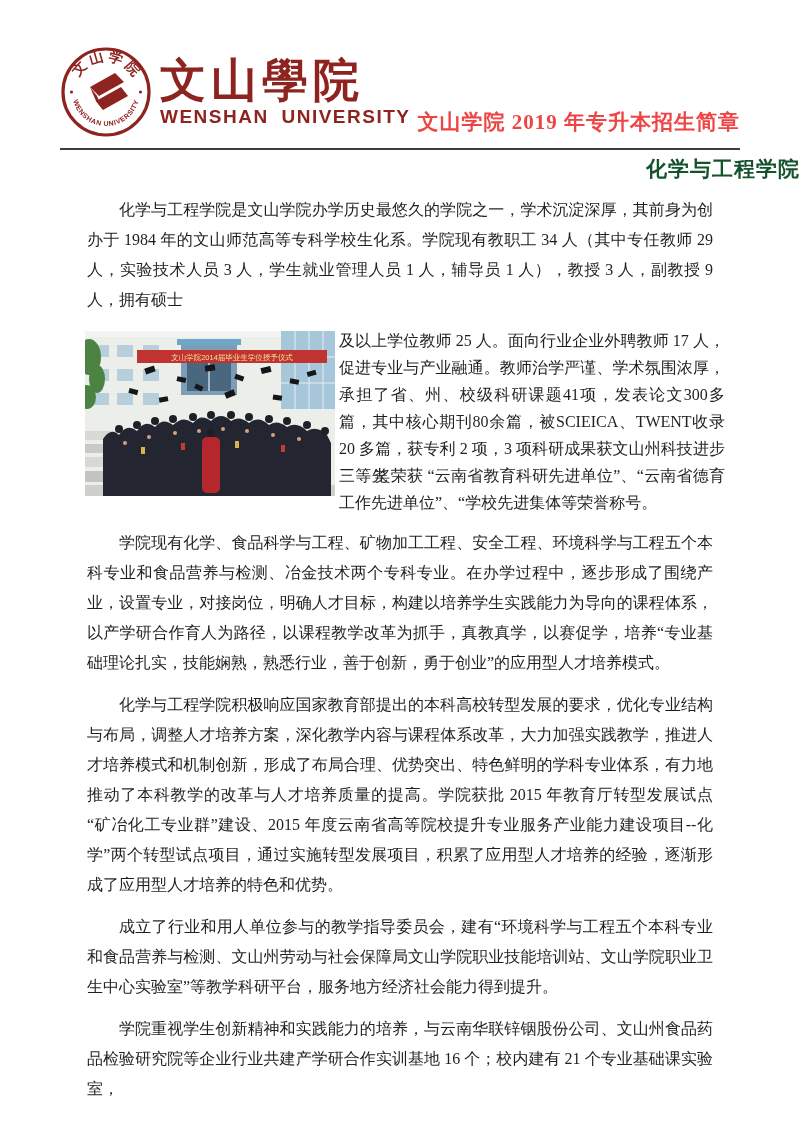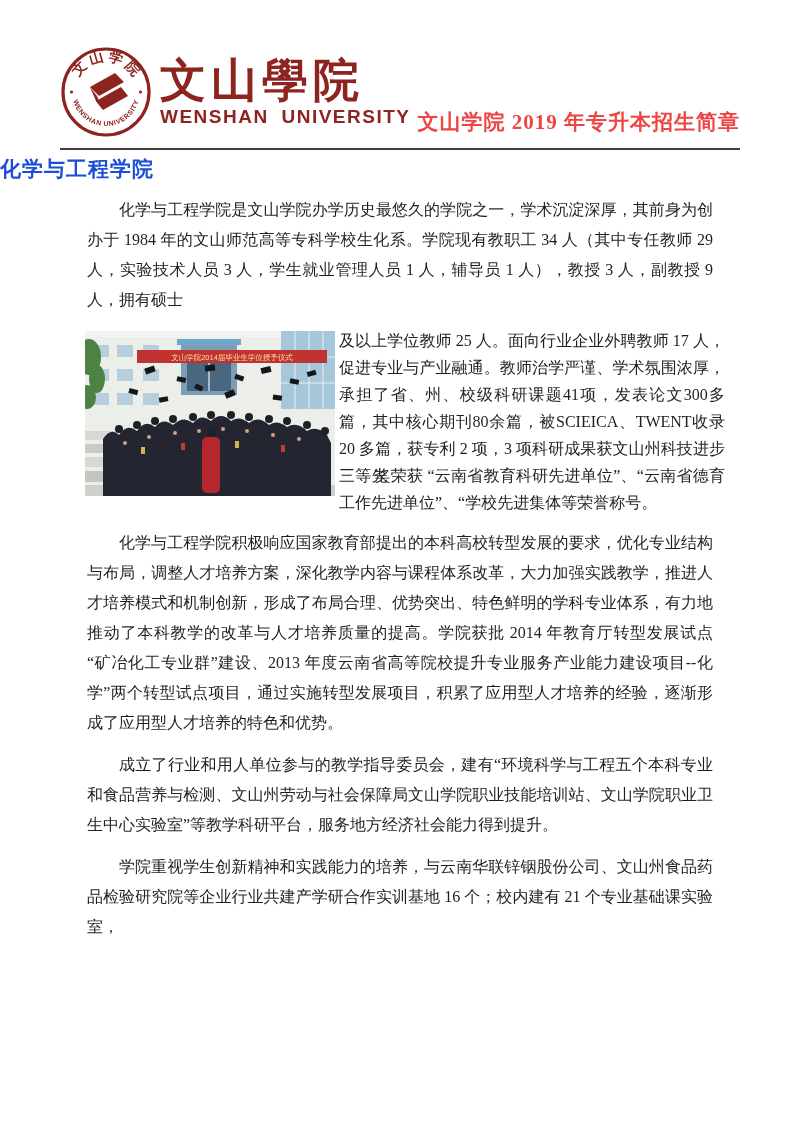--- a/index.html
+++ b/index.html
@@ -10,21 +10,21 @@
   .header{display:flex;justify-content:space-between;align-items:flex-end;padding:0 60px 0 60px;height:94px;}
   .logo-group{display:flex;align-items:center;gap:8px;}
   .seal{width:92px;height:92px;flex:0 0 auto;}
   .names{display:flex;flex-direction:column;}
   .cn-name{font-size:46px;line-height:50px;font-weight:bold;color:#8e2420;letter-spacing:5px;font-family:"Liberation Serif",serif;}
   .en-name{font-size:19px;line-height:22px;font-weight:bold;color:#8e2420;letter-spacing:1.5px;word-spacing:6px;font-family:"Liberation Sans",sans-serif;}
   .banner-title{font-size:21px;font-weight:bold;color:#ef4444;padding-bottom:2px;white-space:nowrap;letter-spacing:1px;}
 
   
   .rule{border:none;border-top:2px solid #3d3d3d;margin:10px 60px 0 60px;}
-  .doc-title{font-size:21px;font-weight:bold;text-align:left;margin:5px 0 4px 0;color:#1d4ed8;letter-spacing:1px;}
+  .doc-title{font-size:21px;font-weight:bold;text-align:right;margin:5px 0 4px 0;color:#14532d;letter-spacing:1px;}
 
   
   .content{margin:0 75px;width:650px;}
   .content p{margin:12px;font-size:16px;line-height:30px;text-align:justify;text-indent:2em;}
   .p1-rest{font-size:16px;line-height:27px;text-align:justify;}
   .photo-float{float:left;width:246px;height:165px;margin:4px 8px 20px 10px;}
   .photo-float svg{display:block;width:250px;height:165px;}
   .ov-b{margin-left:-0.82em;}
   .after-float{clear:both;}
 </style>
@@ -171,22 +171,23 @@
 
           <g>
             <circle cx="126" cy="102" r="4" fill="#1d2026"></circle>
             <rect x="117" y="106" width="18" height="56" rx="5" fill="#b5272c"></rect>
           </g>
         </svg>
       </span>
       <span>及以上学位教师 25 人。面向行业企业外聘教师 17 人，促进专业与产业融通。教师治学严谨、学术氛围浓厚，承担了省、州、校级科研课题41项，发表论文300多篇，其中核心期刊80余篇，被SCIEICA、TWENT收录 20 多篇，获专利 2 项，3 项科研成果获文山州科技进步三等</span><span class="ov-a">先</span><span class="ov-b">奖</span><span>荣获 “云南省教育科研先进单位”、“云南省德育工作先进单位”、“学校先进集体等荣誉称号。</span>
     </div>
 
+    <p class="after-float">学院现有化学、食品科学与工程、矿物加工工程、安全工程、环境科学与工程五个本科专业和食品营养与检测、冶金技术两个专科专业。在办学过程中，逐步形成了围绕产业，设置专业，对接岗位，明确人才目标，构建以培养学生实践能力为导向的课程体系，以产学研合作育人为路径，以课程教学改革为抓手，真教真学，以赛促学，培养“专业基础理论扎实，技能娴熟，熟悉行业，善于创新，勇于创业”的应用型人才培养模式。</p>
 
-    <p>化学与工程学院积极响应国家教育部提出的本科高校转型发展的要求，优化专业结构与布局，调整人才培养方案，深化教学内容与课程体系改革，大力加强实践教学，推进人才培养模式和机制创新，形成了布局合理、优势突出、特色鲜明的学科专业体系，有力地推动了本科教学的改革与人才培养质量的提高。学院获批 2014 年教育厅转型发展试点 “矿冶化工专业群”建设、2013 年度云南省高等院校提升专业服务产业能力建设项目--化学”两个转型试点项目，通过实施转型发展项目，积累了应用型人才培养的经验，逐渐形成了应用型人才培养的特色和优势。</p>
+    <p>化学与工程学院积极响应国家教育部提出的本科高校转型发展的要求，优化专业结构与布局，调整人才培养方案，深化教学内容与课程体系改革，大力加强实践教学，推进人才培养模式和机制创新，形成了布局合理、优势突出、特色鲜明的学科专业体系，有力地推动了本科教学的改革与人才培养质量的提高。学院获批 2015 年教育厅转型发展试点 “矿冶化工专业群”建设、2015 年度云南省高等院校提升专业服务产业能力建设项目--化学”两个转型试点项目，通过实施转型发展项目，积累了应用型人才培养的经验，逐渐形成了应用型人才培养的特色和优势。</p>
 
     <p>成立了行业和用人单位参与的教学指导委员会，建有“环境科学与工程五个本科专业和食品营养与检测、文山州劳动与社会保障局文山学院职业技能培训站、文山学院职业卫生中心实验室”等教学科研平台，服务地方经济社会能力得到提升。</p>
 
 
     <p>学院重视学生创新精神和实践能力的培养，与云南华联锌铟股份公司、文山州食品药品检验研究院等企业行业共建产学研合作实训基地 16 个；校内建有 21 个专业基础课实验室，</p>
   </div>
 
 </div>
 
 </body></html>

